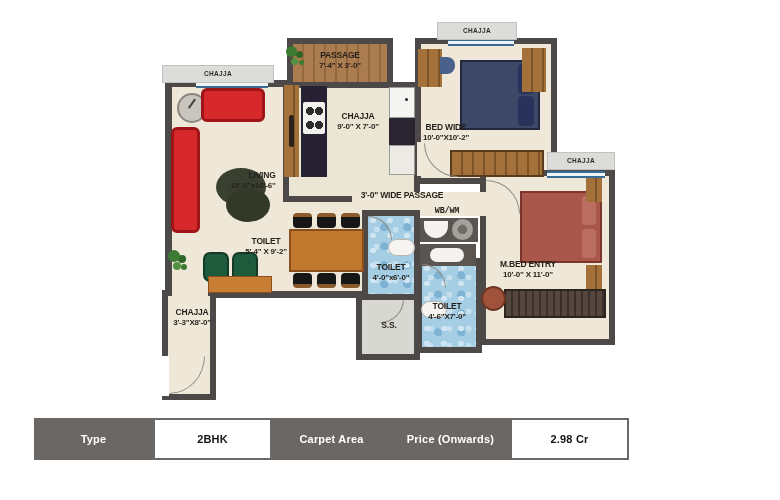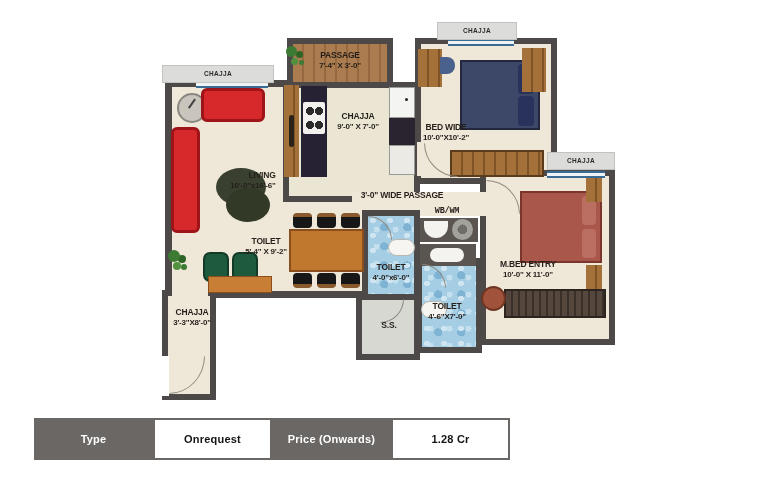--- a/index.html
+++ b/index.html
@@ -200,18 +200,19 @@
     <div class="lbl" style="left:402px;top:190px;">
       <span class="nm">3'-0" WIDE PASSAGE</span>
     </div>
     <div class="lbl" style="left:447px;top:206px;font-family:Liberation Mono, monospace;">
       <span class="nm">WB/WM</span>
     </div>
   </div>
 
   <div class="spec">
     <div class="cell hdr">Type</div>
-    <div class="cell val">Onrequest</div>
+    <div class="cell val">2BHK</div>
+    <div class="cell hdr">Carpet  Area</div>
     <div class="cell hdr">Price (Onwards)</div>
-    <div class="cell val">1.28 Cr</div>
+    <div class="cell val">2.98 Cr</div>
   </div>
 
 </div>
 
 </body></html>

